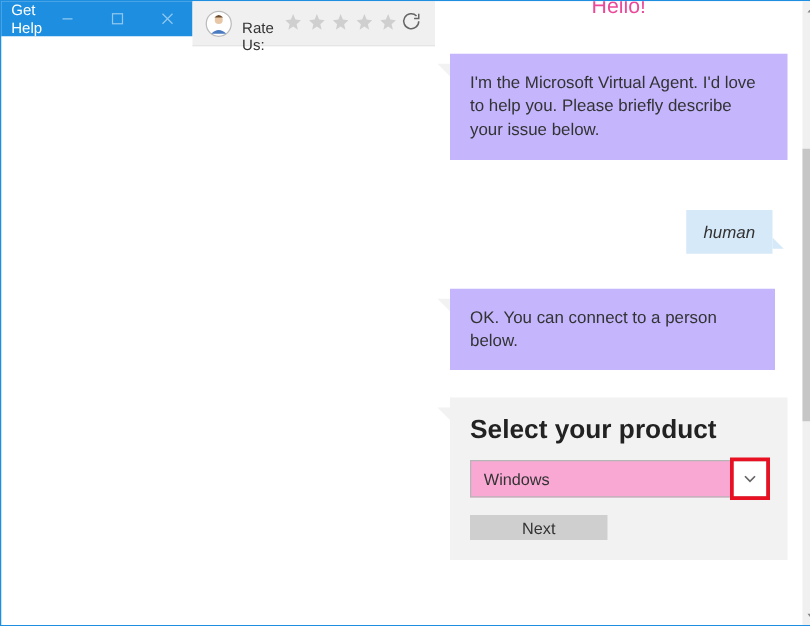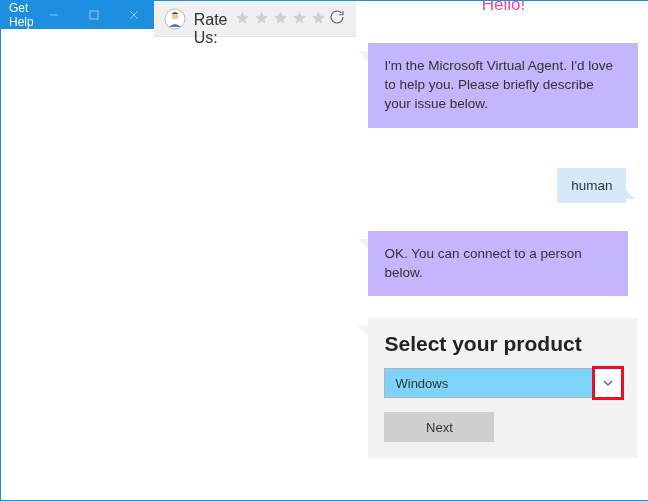--- a/index.html
+++ b/index.html
@@ -6,52 +6,52 @@
   html, body { width: 648px; height: 501px; font-family: "Segoe UI", Arial, sans-serif; font-size: 13px; color: #333; background: #fff; overflow: hidden; }
   .window { width: 648px; height: 501px; display: flex; flex-direction: row; border: 1px solid #1e8fe0; background: #fff; }
   
   .titlebar { height: 28px; background: #1e8fe0; display: flex; align-items: center; color: #fff; font-size: 12px; padding-left: 8px; }
   .titlebar .title { flex: 1; }
   .titlebar .winbtn { width: 40px; height: 28px; display: flex; align-items: center; justify-content: center; cursor: pointer; }
   .titlebar .winbtn svg { stroke: rgba(255,255,255,0.5); fill: none; }
   
   .ratebar { height: 36px; background: #f0f0f0; border-bottom: 1px solid #e5e5e5; display: flex; align-items: center; padding: 0 10px; }
   .ratebar .avatar { width: 22px; height: 22px; margin-right: 8px; }
-  .ratebar .ratelabel { font-size: 16px; color: #333; margin-right: 6px; margin-top: 20px; }
+  .ratebar .ratelabel { font-size: 12px; color: #333; margin-right: 6px; margin-top: 20px; }
   .ratebar .star { margin: 0 2px; cursor: pointer; }
   .ratebar .star svg { fill: #cfcfcf; }
   .ratebar .spacer { flex: 1; }
   .ratebar .refresh { cursor: pointer; }
   .ratebar .refresh svg { stroke: #666; fill: none; }
   
   .body { flex: 1; display: flex; background: #fff; position: relative; }
   .content { flex: 1; padding: 0 12px; overflow: hidden; position: relative; }
   .scrolltrack { width: 14px; background: #f0f0f0; position: relative; }
   .scroll-arrow { width:14px; height:14px; display:flex; align-items:center; justify-content:center; position:absolute; left:0; }
   .scroll-arrow.top { top:0; }
   .scroll-arrow.bottom { bottom:0; }
   .scroll-arrow svg { fill:#888; }
   .scroll-thumb { position: absolute; left: 0; width: 14px; top: 118px; height: 218px; background: #c6c6c6; }
   
   .topcut { text-align: center; font-size: 17px; color: #ec4899; margin-top: -6px; margin-bottom: 28px; }
   .bubble-agent { position: relative; background: #c4b5fd; color: #333; font-size: 13.5px; padding: 14px 16px; max-width: 560px; margin-bottom: 40px; line-height: 1.4; }
   .bubble-agent::before { content:""; position:absolute; left:-10px; top:8px; width:0; height:0; border-top:0 solid transparent; border-bottom:10px solid transparent; border-right:10px solid #f2f2f2; }
   .bubble-user-wrap { text-align: right; margin-bottom: 28px; padding-right: 12px; }
-  .bubble-user { position: relative; display: inline-block; background: #d6e9f8; color: #333; font-size: 13.5px; padding: 10px 14px; }
+  .bubble-user { position: relative; display: inline-block; background: #d6e9f8; color: #333; font-size: 13.5px; padding: 10px 14px; font-style: italic; }
   .bubble-user::after { content:""; position:absolute; right:-9px; bottom:4px; width:0; height:0; border-top:9px solid transparent; border-bottom:0 solid transparent; border-left:9px solid #d6e9f8; }
   .bubble-agent.second { max-width: 260px; margin-bottom: 22px; }
   
   .product-panel { background: #f2f2f2; padding: 14px 16px 16px 16px; width: 270px; position: relative; }
   .product-panel::before { content:""; position:absolute; left:-10px; top:8px; width:0; height:0; border-top:0 solid transparent; border-bottom:10px solid transparent; border-right:10px solid #f2f2f2; }
   .product-panel h3 { font-size: 21px; font-weight: 600; margin-bottom: 12px; color: #222; }
   .select-row { display: flex; align-items: center; margin-bottom: 14px; }
-  .select-box { flex: 1; height: 30px; background: #7dd3fc; border: 1px solid #b5b5b5; display: flex; align-items: center; padding: 0 10px; font-size: 13px; cursor: pointer; }
+  .select-box { flex: 1; height: 30px; background: #f9a8d4; border: 1px solid #b5b5b5; display: flex; align-items: center; padding: 0 10px; font-size: 13px; cursor: pointer; }
   .select-caret { width: 28px; height: 30px; background: #fff; border: 1px solid #b5b5b5; border-left: none; display: flex; align-items: center; justify-content: center; cursor: pointer; outline: 3px solid #e81123; outline-offset: -1px; }
   .select-caret svg { stroke: #666; fill: none; }
-  .next-btn { width: 110px; height: 30px; background: #cfcfcf; border: none; font-size: 13px; color: #333; cursor: pointer; }
+  .next-btn { width: 110px; height: 20px; background: #cfcfcf; border: none; font-size: 13px; color: #333; cursor: pointer; }
   
   .inputbar { height: 42px; background: #e9e9e9; border-top: 1px solid #d0d0d0; display: flex; align-items: center; padding: 0 14px; }
   .inputbar .chatinput { flex: 1; background: transparent; border: none; outline: none; font-size: 13px; }
   .inputbar .sendbtn { cursor: pointer; }
   .inputbar .sendbtn svg { stroke: #555; fill: none; }
   .thin-blue { height: 2px; background: #1e8fe0; }
 </style>
 </head>
 <body>
 

